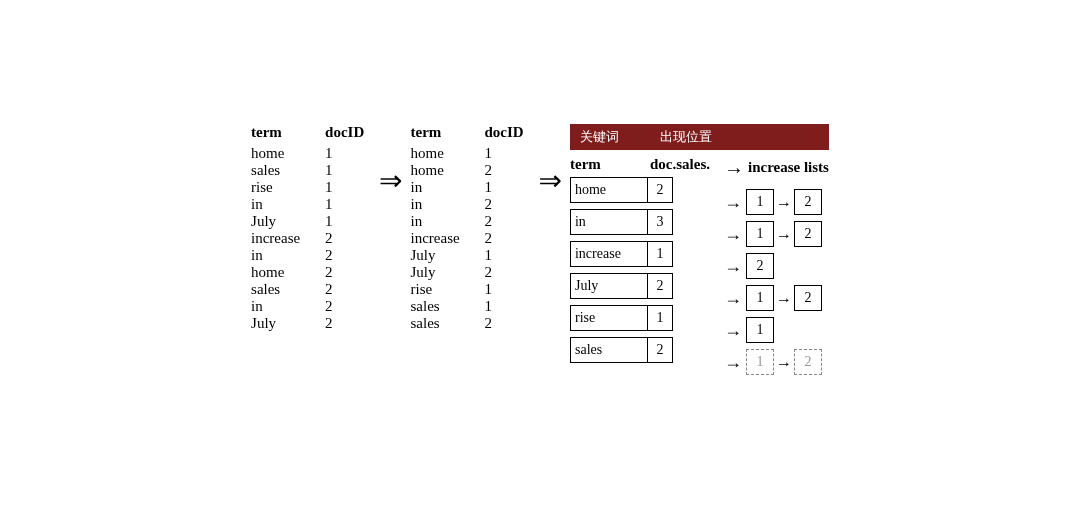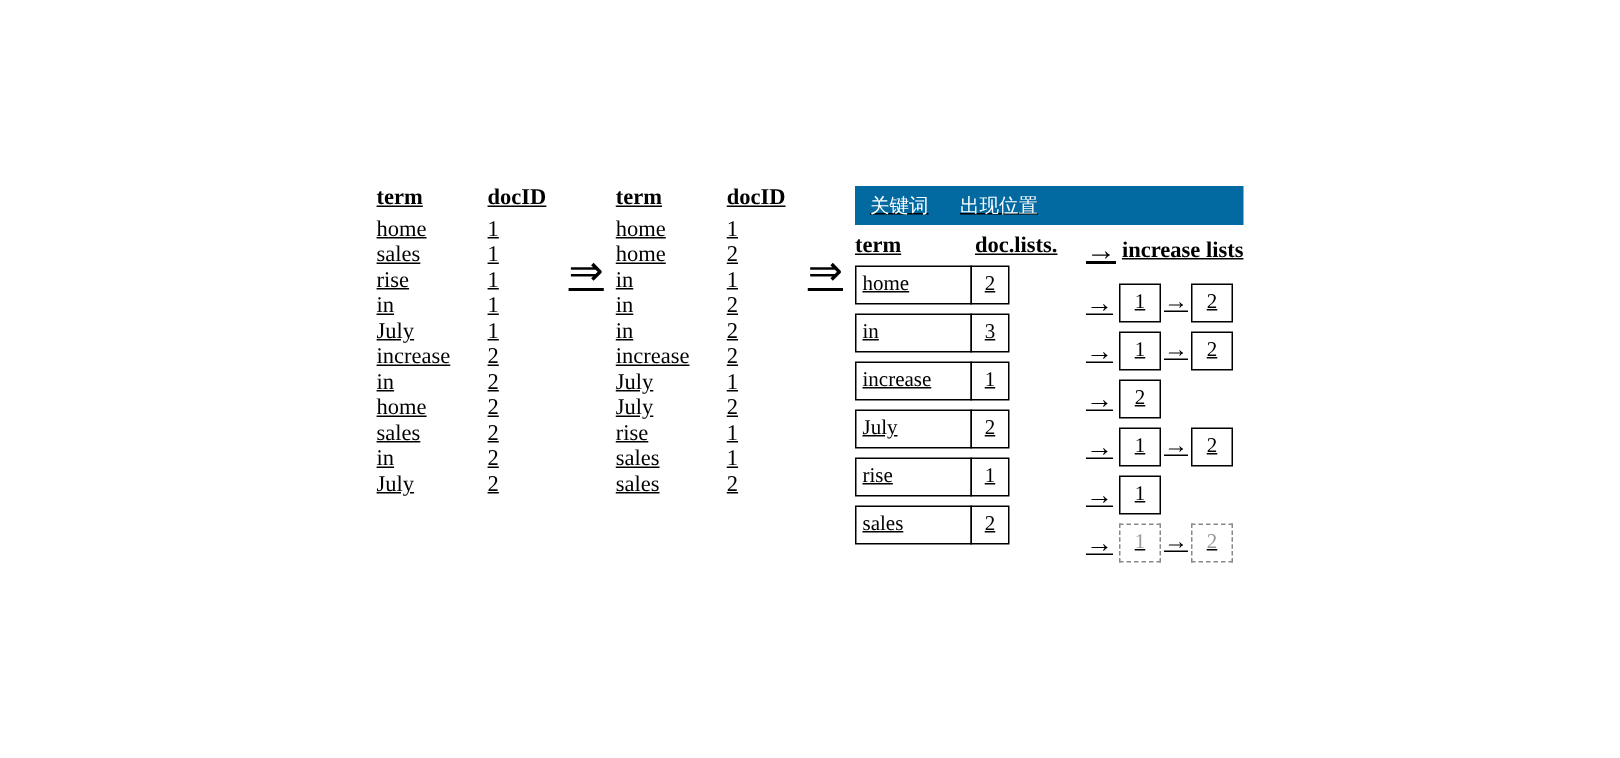--- a/index.html
+++ b/index.html
@@ -12,21 +12,20 @@
       overflow: hidden;
       display: flex;
       align-items: center;
       justify-content: center;
     }
     .main-container {
       display: flex;
       align-items: flex-start;
       gap: 0px;
       padding: 20px 10px;
-      text-decoration: underline;
     }
 
     
     .col-table {
       display: flex;
       flex-direction: column;
       margin-right: 10px;
     }
     .col-table .header-row {
       display: flex;
@@ -56,27 +55,28 @@
 
     
     .inv-section {
       display: flex;
       flex-direction: column;
       margin-right: 8px;
     }
 
     
     .chinese-header {
-      background: #0369a1;
+      background: #7f1d1d;
       color: #fff;
       display: flex;
       padding: 4px 10px;
       margin-bottom: 6px;
       font-family: 'SimSun', 'Microsoft YaHei', sans-serif;
       font-size: 13px;
+      gap: 20px;
       width: 100%;
     }
     .ch-kw { width: 60px; }
     .ch-freq { width: 90px; }
     .ch-pos { flex: 1; }
 
     .inv-table-header {
       display: flex;
       font-weight: bold;
       margin-bottom: 4px;
@@ -276,21 +276,21 @@
     <div class="chinese-header">
       <span class="ch-kw">关键词</span>
       <span class="ch-pos">出现位置</span>
     </div>
 
     <div style="display:flex; align-items:flex-start;">
 
       <div class="inv-section">
         <div class="inv-table-header">
           <span class="inv-term-col">term</span>
-          <span class="inv-freq-col">doc.lists.</span>
+          <span class="inv-freq-col">doc.sales.</span>
         </div>
         <div id="inv-rows">
             <div class="inv-row">
       <div class="inv-term-box">home</div>
       <div class="inv-freq-box">2</div>
     </div>
             <div class="inv-row">
       <div class="inv-term-box">in</div>
       <div class="inv-freq-box">3</div>
     </div>

